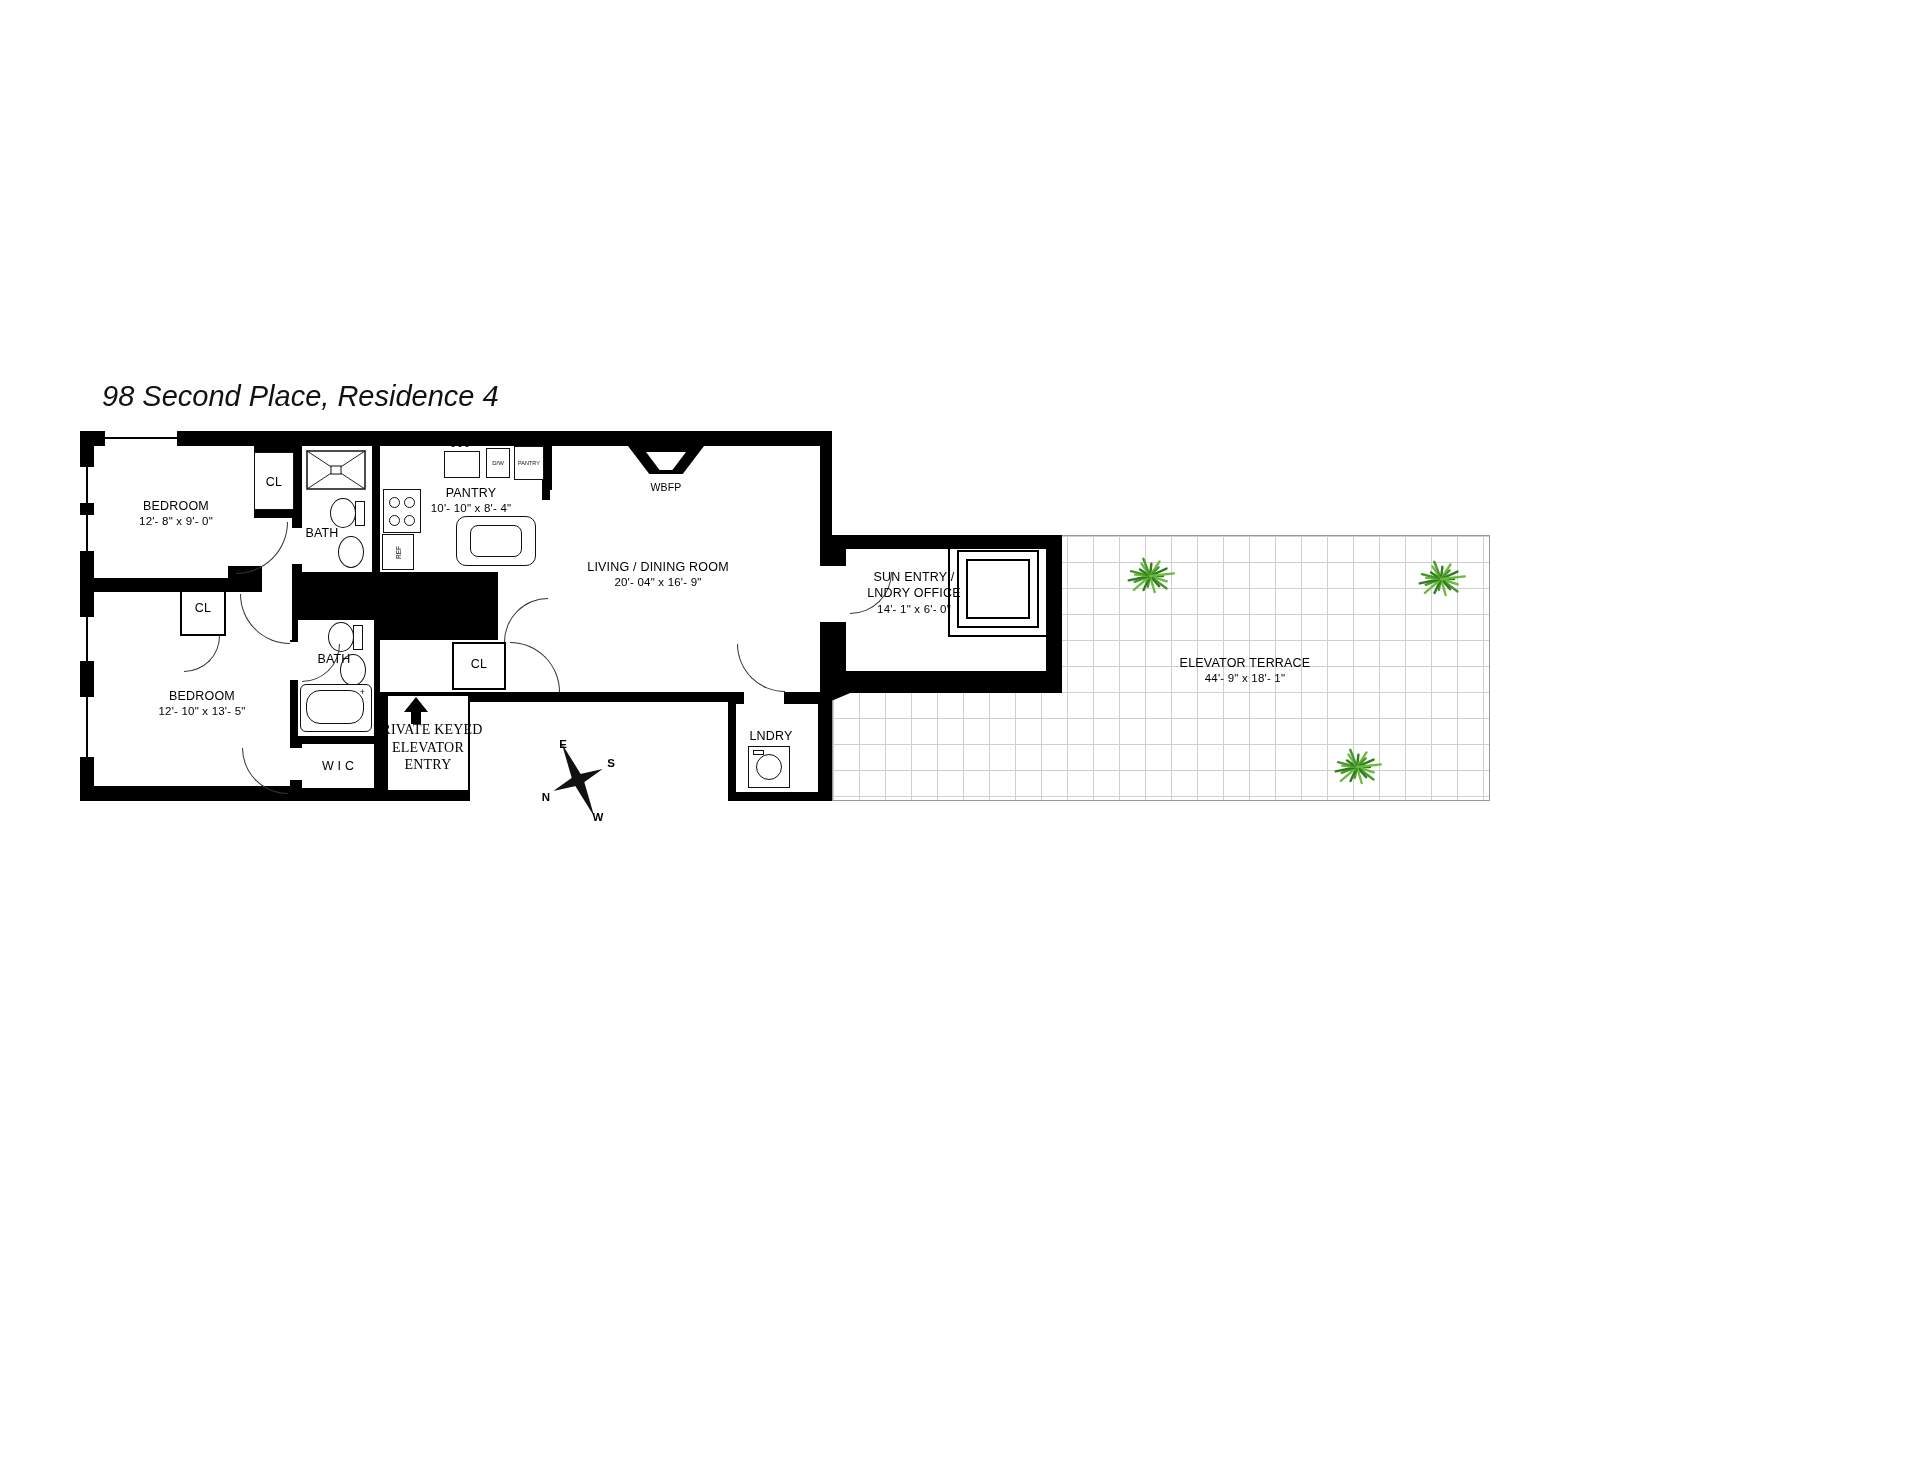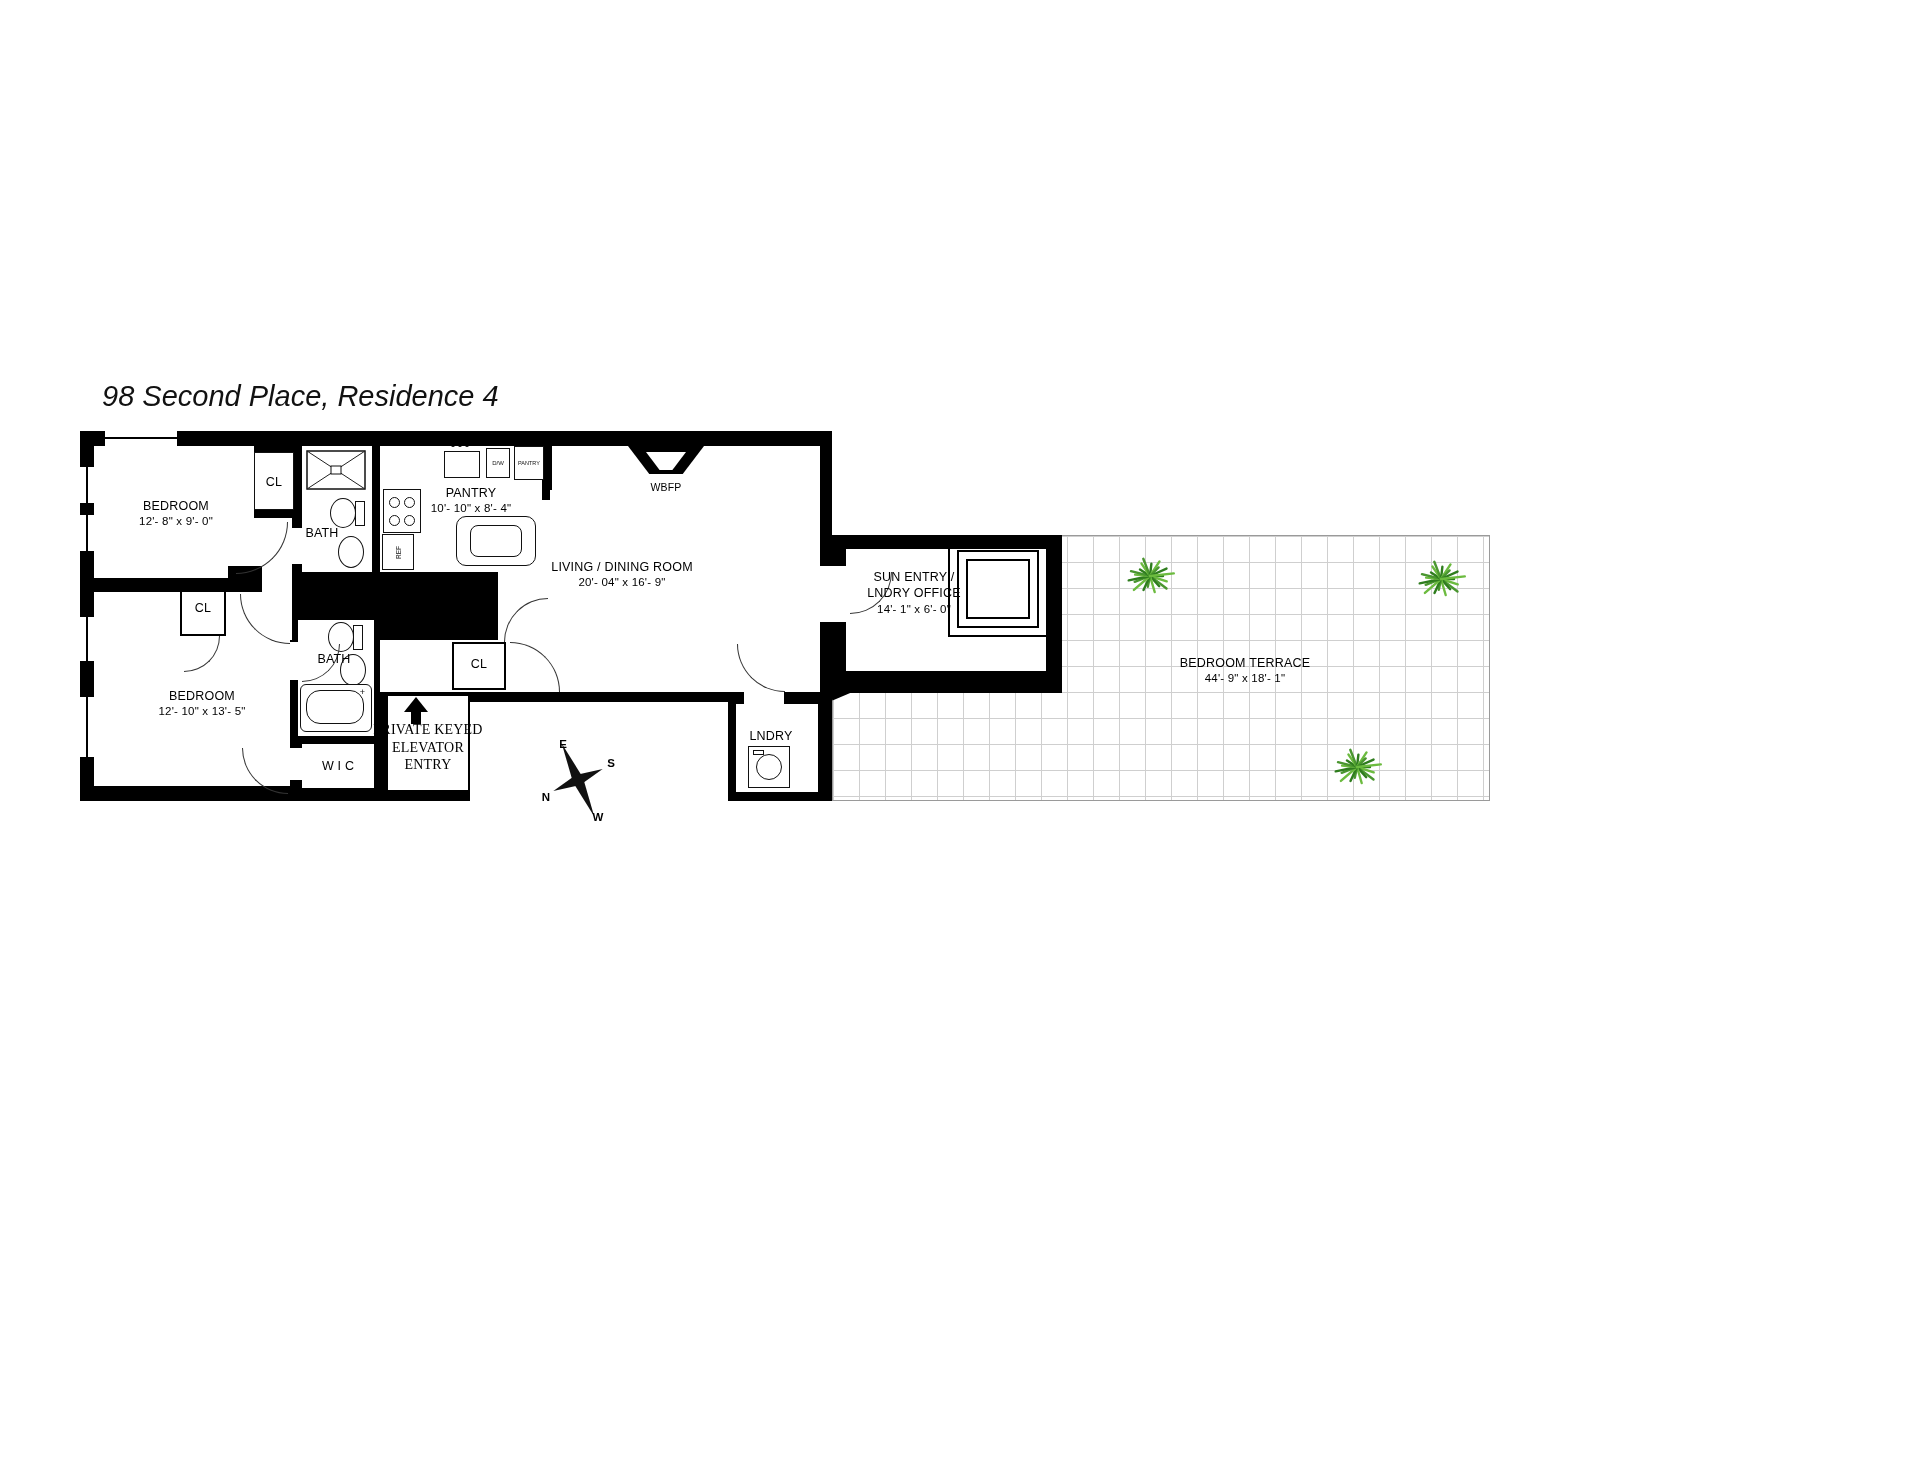--- a/index.html
+++ b/index.html
@@ -195,21 +195,21 @@
     <div>BEDROOM</div>
     <div class="dims">12'- 8" x 9'- 0"</div>
   </div>
   <div class="lbl" style="left:274px; top:482px;">CL</div>
   <div class="lbl" style="left:322px; top:533px;">BATH</div>
   <div class="lbl" style="left:471px; top:501px;">
     <div>PANTRY</div>
     <div class="dims">10'- 10" x 8'- 4"</div>
   </div>
   <div class="lbl small" style="left:666px; top:488px;">WBFP</div>
-  <div class="lbl" style="left:622px; top:575px;">
+  <div class="lbl" style="left:658px; top:575px;">
     <div>LIVING / DINING  ROOM</div>
     <div class="dims">20'- 04" x 16'- 9"</div>
   </div>
   <div class="lbl" style="left:202px; top:704px;">
     <div>BEDROOM</div>
     <div class="dims">12'- 10" x 13'- 5"</div>
   </div>
   <div class="lbl" style="left:203px; top:608px;">CL</div>
   <div class="lbl" style="left:334px; top:659px;">BATH</div>
   <div class="lbl" style="left:338px; top:766px;">W I C</div>
@@ -219,21 +219,21 @@
     <div>ELEVATOR</div>
     <div>ENTRY</div>
   </div>
   <div class="lbl" style="left:771px; top:736px;">LNDRY</div>
   <div class="lbl" style="left:914px; top:593px;">
     <div>SUN ENTRY /</div>
     <div>LNDRY OFFICE</div>
     <div class="dims">14'- 1" x 6'- 0"</div>
   </div>
   <div class="lbl" style="left:1245px; top:671px;">
-    <div>BEDROOM TERRACE</div>
+    <div>ELEVATOR TERRACE</div>
     <div class="dims">44'- 9" x 18'- 1"</div>
   </div>
 
   <div class="plant" style="left:1121px; top:553px;"><svg width="58" height="46" viewBox="-29 -23 58 46">
         <line x1="0" y1="0" x2="13.0" y2="0.0" stroke="#2f7d1e" stroke-width="2.4" stroke-linecap="round"></line>
         <line x1="0" y1="0" x2="16.7" y2="5.3" stroke="#6cbb3f" stroke-width="2.4" stroke-linecap="round"></line>
         <line x1="0" y1="0" x2="16.5" y2="12.5" stroke="#4a9630" stroke-width="2.4" stroke-linecap="round"></line>
         <line x1="0" y1="0" x2="9.2" y2="10.2" stroke="#2f7d1e" stroke-width="2.4" stroke-linecap="round"></line>
         <line x1="0" y1="0" x2="4.7" y2="16.0" stroke="#6cbb3f" stroke-width="2.4" stroke-linecap="round"></line>
         <line x1="0" y1="0" x2="-2.2" y2="10.8" stroke="#4a9630" stroke-width="2.4" stroke-linecap="round"></line>

